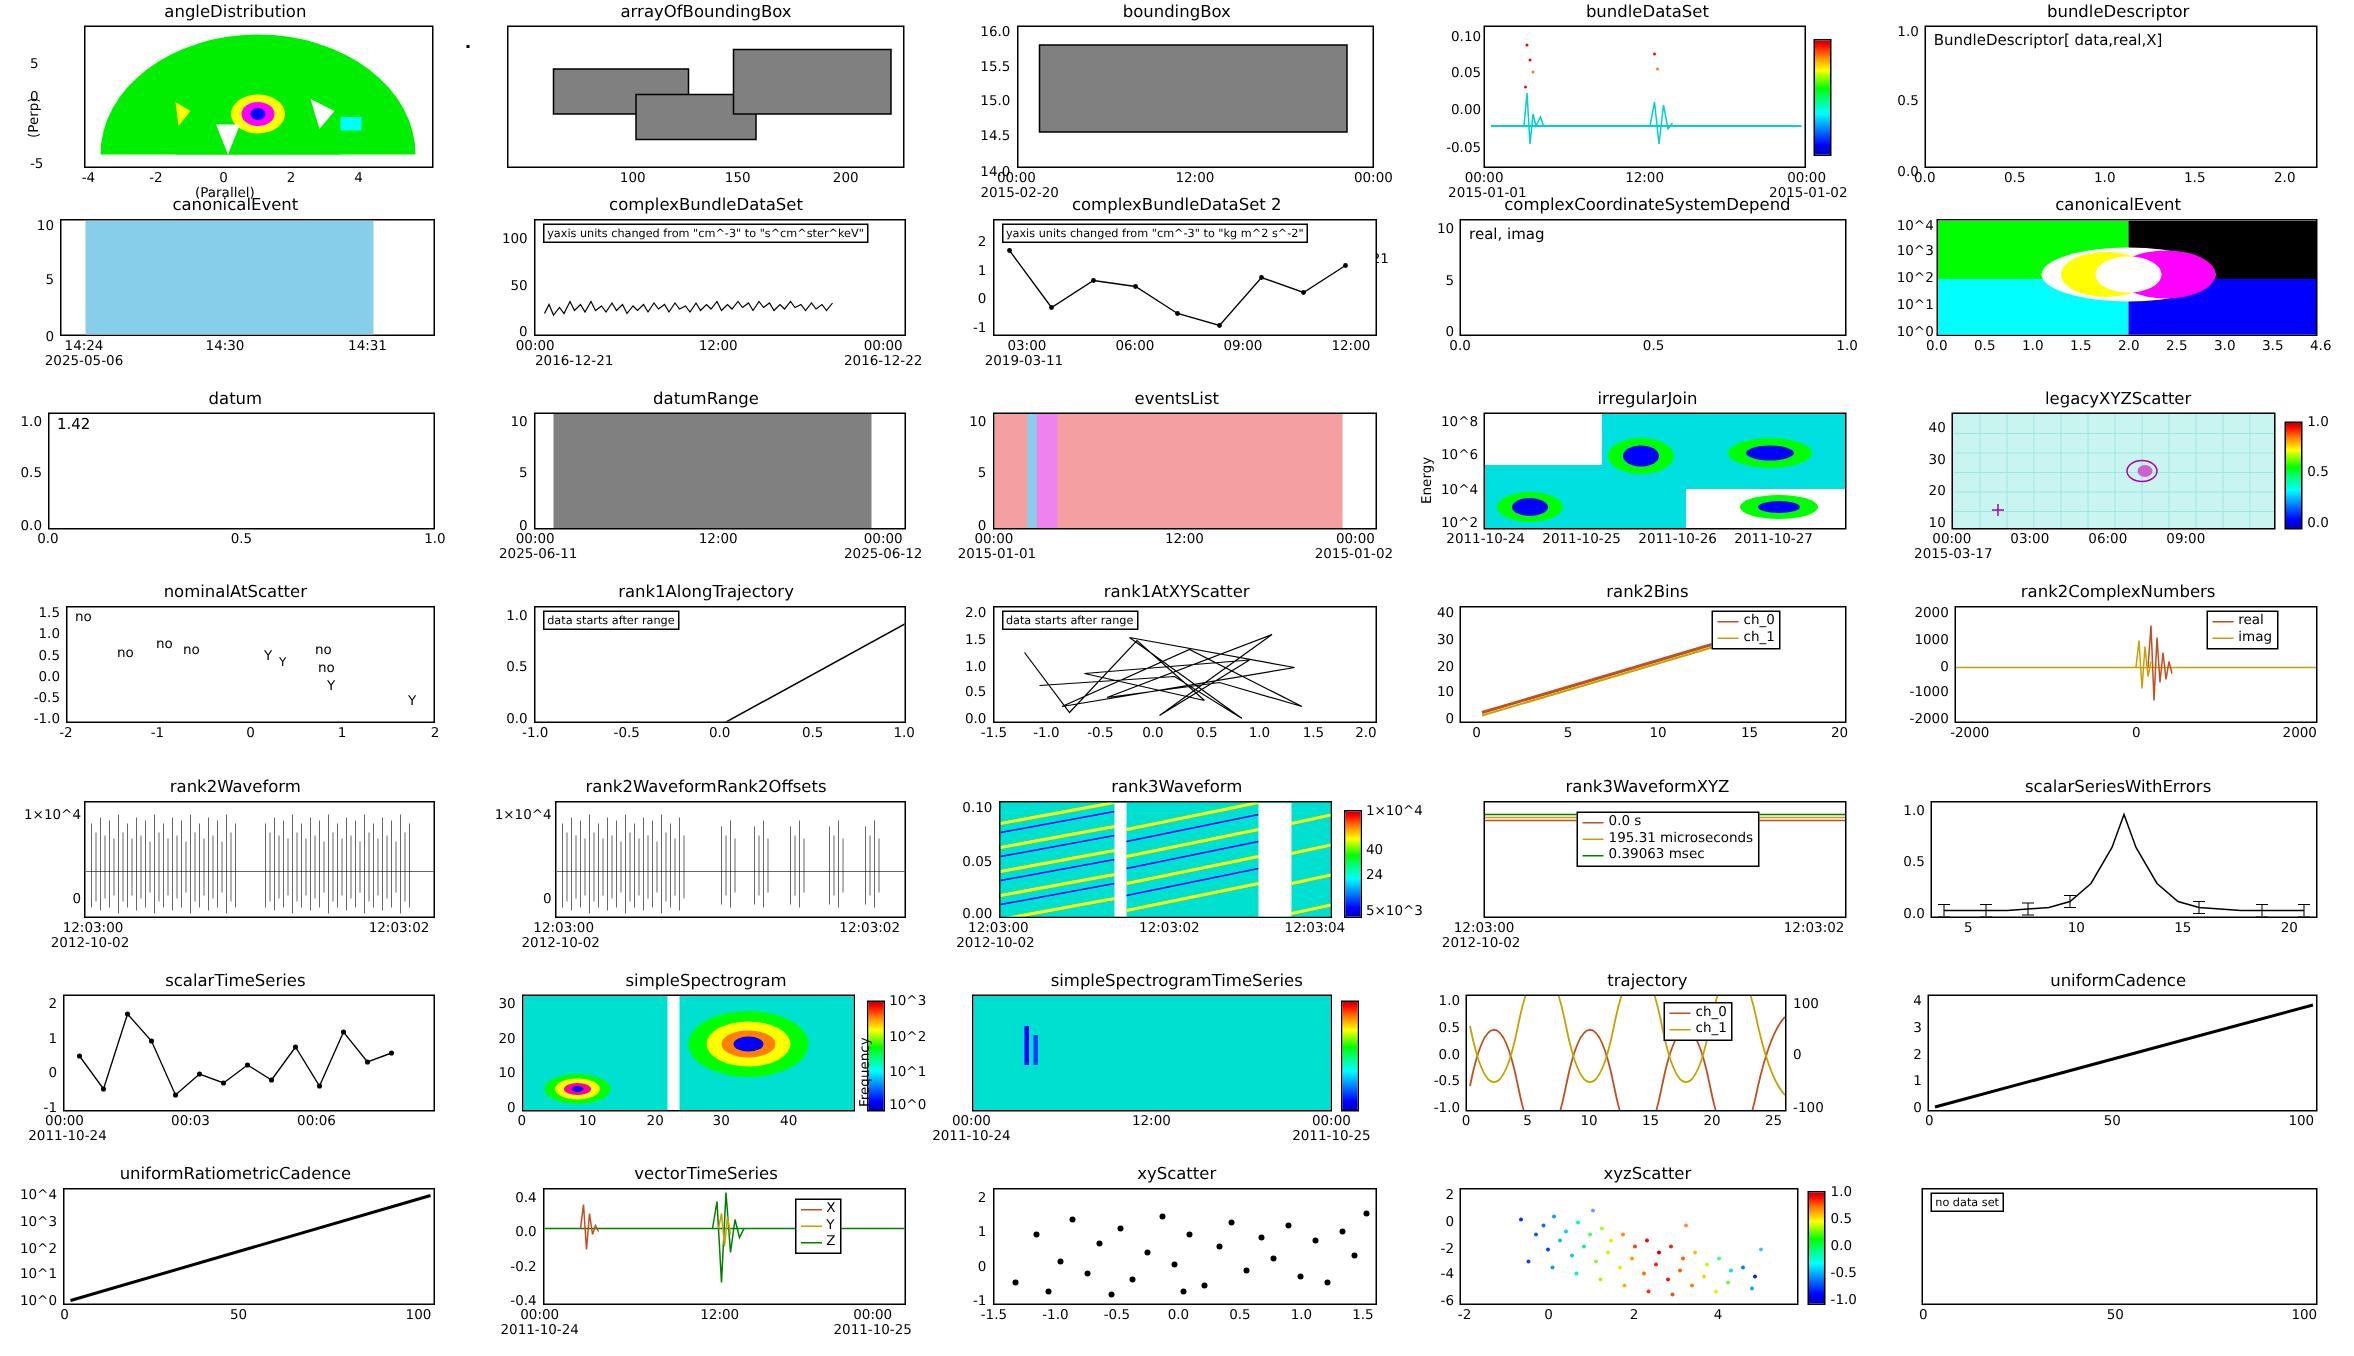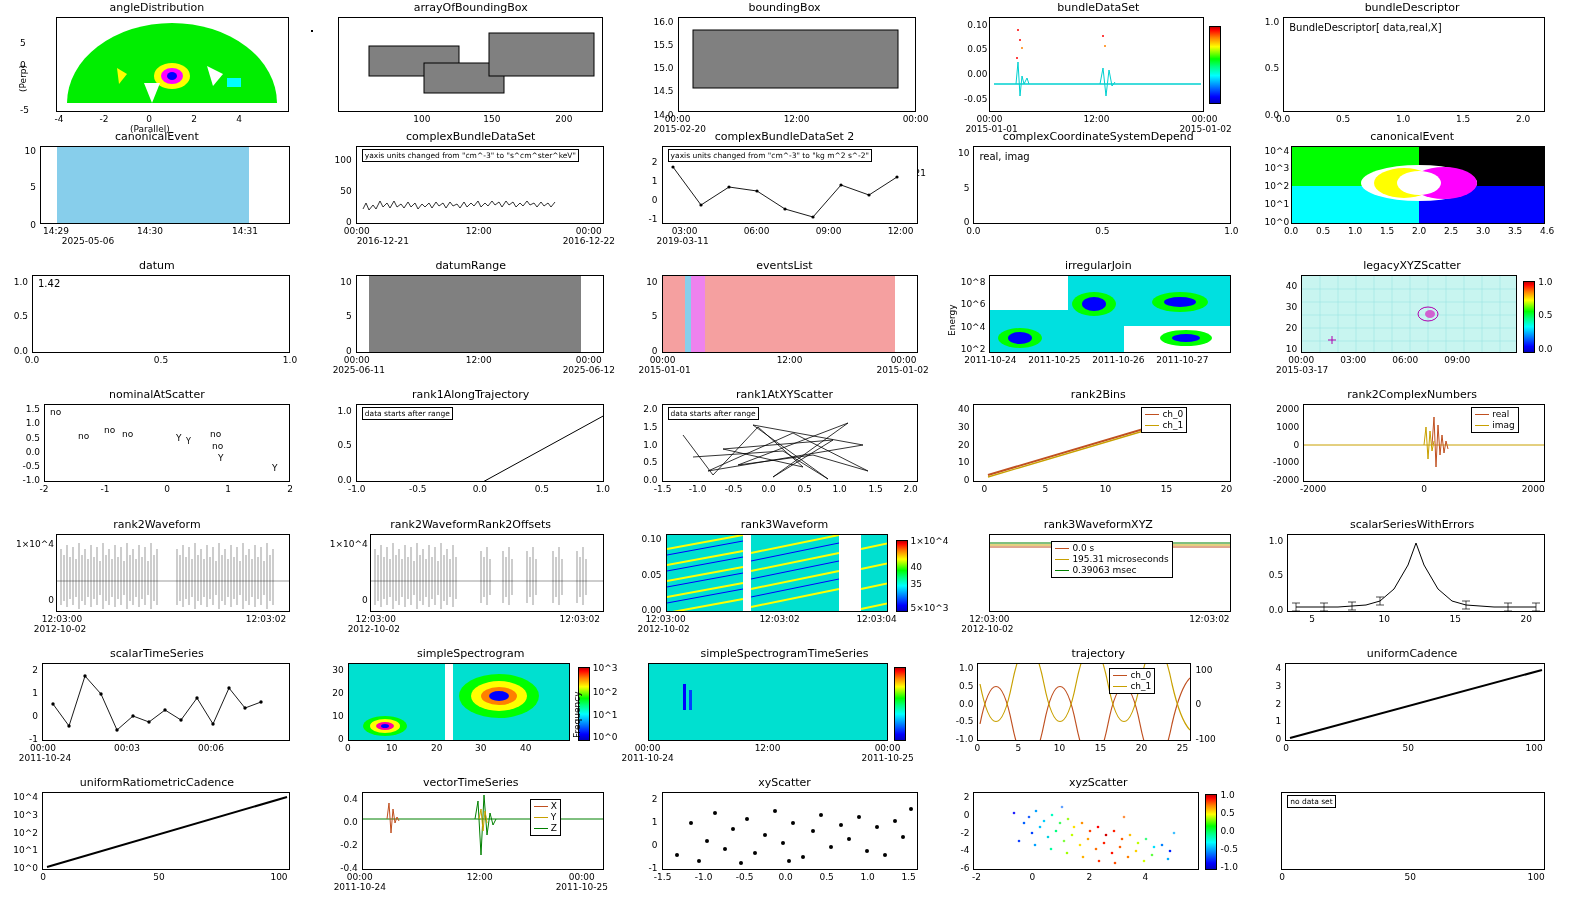--- a/index.html
+++ b/index.html
@@ -135,24 +135,24 @@
   <div class="cell">
     <div class="title">canonicalEvent</div>
     <div class="plotbox" style="left:40px;top:17px;width:250px;height:78px;">
       <svg width="250" height="78">
           <rect x="16" y="0" width="192" height="78" fill="#87ceeb"></rect>
         </svg>
     </div>
     <div class="ylab" style="left:14px;top:91px;width:22px;">0</div>
     <div class="ylab" style="left:14px;top:53px;width:22px;">5</div>
     <div class="ylab" style="left:8px;top:17px;width:28px;">10</div>
-    <div class="xlab" style="left:33px;top:97px;width:46px;">14:29</div>
+    <div class="xlab" style="left:33px;top:97px;width:46px;">14:24</div>
     <div class="xlab" style="left:127px;top:97px;width:46px;">14:30</div>
     <div class="xlab" style="left:222px;top:97px;width:46px;">14:31</div>
-    <div class="xlab" style="left:26px;top:107px;width:60px;margin-left:32px;">2025-05-06</div>
+    <div class="xlab" style="left:26px;top:107px;width:60px;">2025-05-06</div>
   </div>
 
   <div class="cell">
     <div class="title">complexBundleDataSet</div>
     <div class="plotbox" style="left:42px;top:17px;width:248px;height:78px;">
       <svg width="248" height="78">
         <path d="M6 62 l3 -6 l3 7 l4 -5 l3 4 l4 -8 l3 6 l4 -4 l3 5 l4 -7 l3 6 l4 -3 l3 4 l4 -6 l3 5 l4 -4 l3 6 l4 -5 l3 3 l4 -4 l3 5 l4 -6 l3 4 l4 -3 l3 5 l4 -6 l3 4 l4 -2 l3 4 l4 -6 l3 5 l4 -4 l3 3 l4 -5 l3 6 l4 -4 l3 3 l4 -5 l3 4 l4 -3 l3 5 l4 -6 l3 4 l4 -3 l3 5 l4 -4 l3 3 l4 -5 l3 4 l4 -2 l3 4 l4 -5 l3 4 l4 -3 l3 4 l4 -5" fill="none" stroke="#000" stroke-width="0.8"></path>
       </svg>
     </div>
     <div class="note" style="left:48px;top:20px;">yaxis units changed from "cm^-3" to "s^cm^ster^keV"</div>
@@ -562,21 +562,21 @@
           <line x1="194" y1="54" x2="222" y2="48"></line>
             <line x1="194" y1="74" x2="222" y2="68"></line>
         </g>
       </svg>
     </div>
     <div class="cbar" style="left:268px;top:23px;width:12px;height:72px;">
         <div class="cbgrad"></div>
       </div>
     <div class="cbticks" style="left:283px;top:19px;">1×10^4</div>
     <div class="cbticks" style="left:283px;top:45px;">40</div>
-    <div class="cbticks" style="left:283px;top:62px;">35</div>
+    <div class="cbticks" style="left:283px;top:62px;">24</div>
     <div class="cbticks" style="left:283px;top:86px;">5×10^3</div>
     <div class="ylab" style="left:4px;top:88px;width:30px;">0.00</div>
     <div class="ylab" style="left:4px;top:53px;width:30px;">0.05</div>
     <div class="ylab" style="left:4px;top:17px;width:30px;">0.10</div>
     <div class="xlab" style="left:14px;top:97px;width:48px;">12:03:00</div>
     <div class="xlab" style="left:128px;top:97px;width:48px;">12:03:02</div>
     <div class="xlab" style="left:225px;top:97px;width:48px;">12:03:04</div>
     <div class="xlab" style="left:6px;top:107px;width:60px;">2012-10-02</div>
   </div>
 

